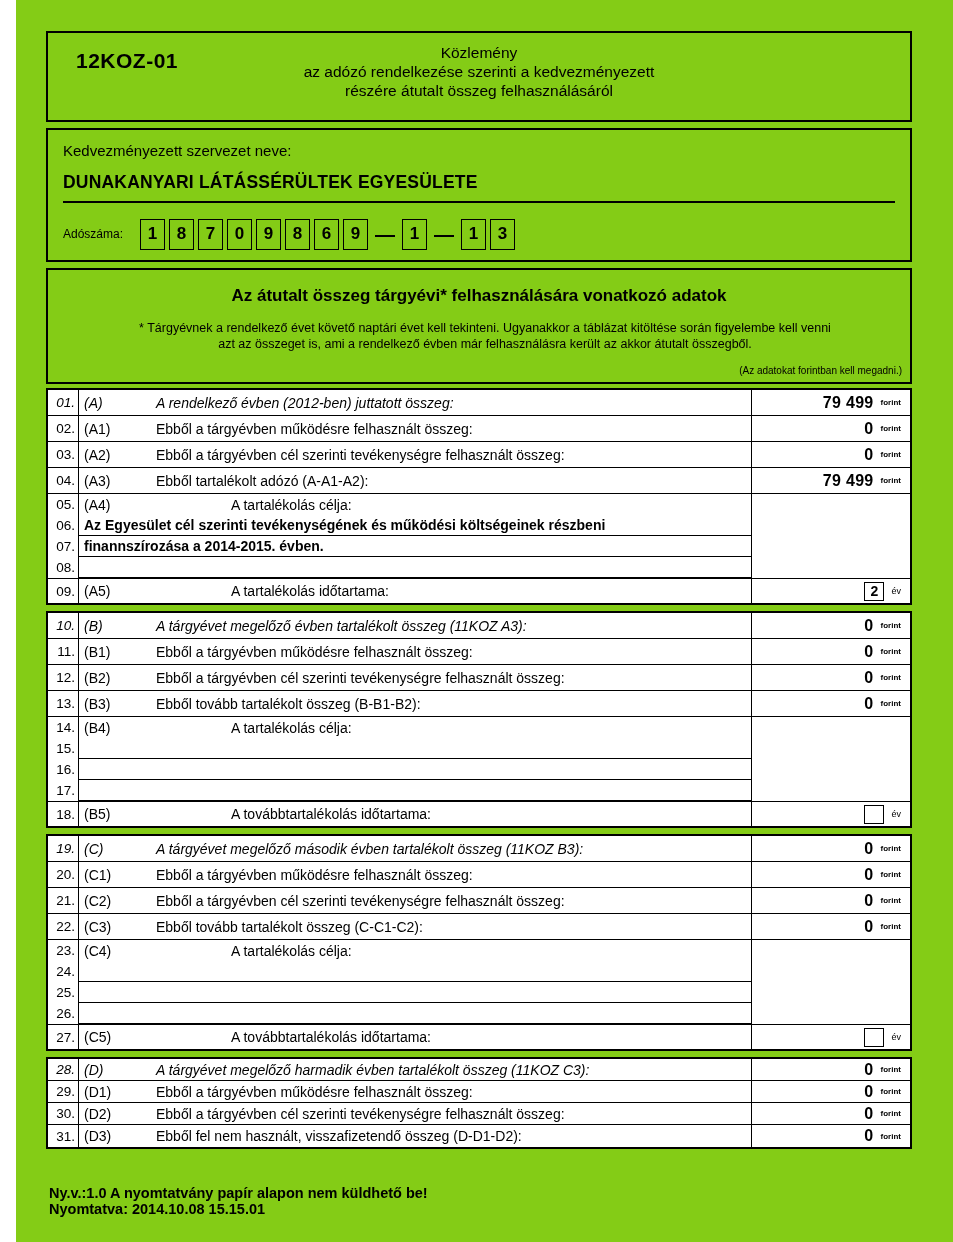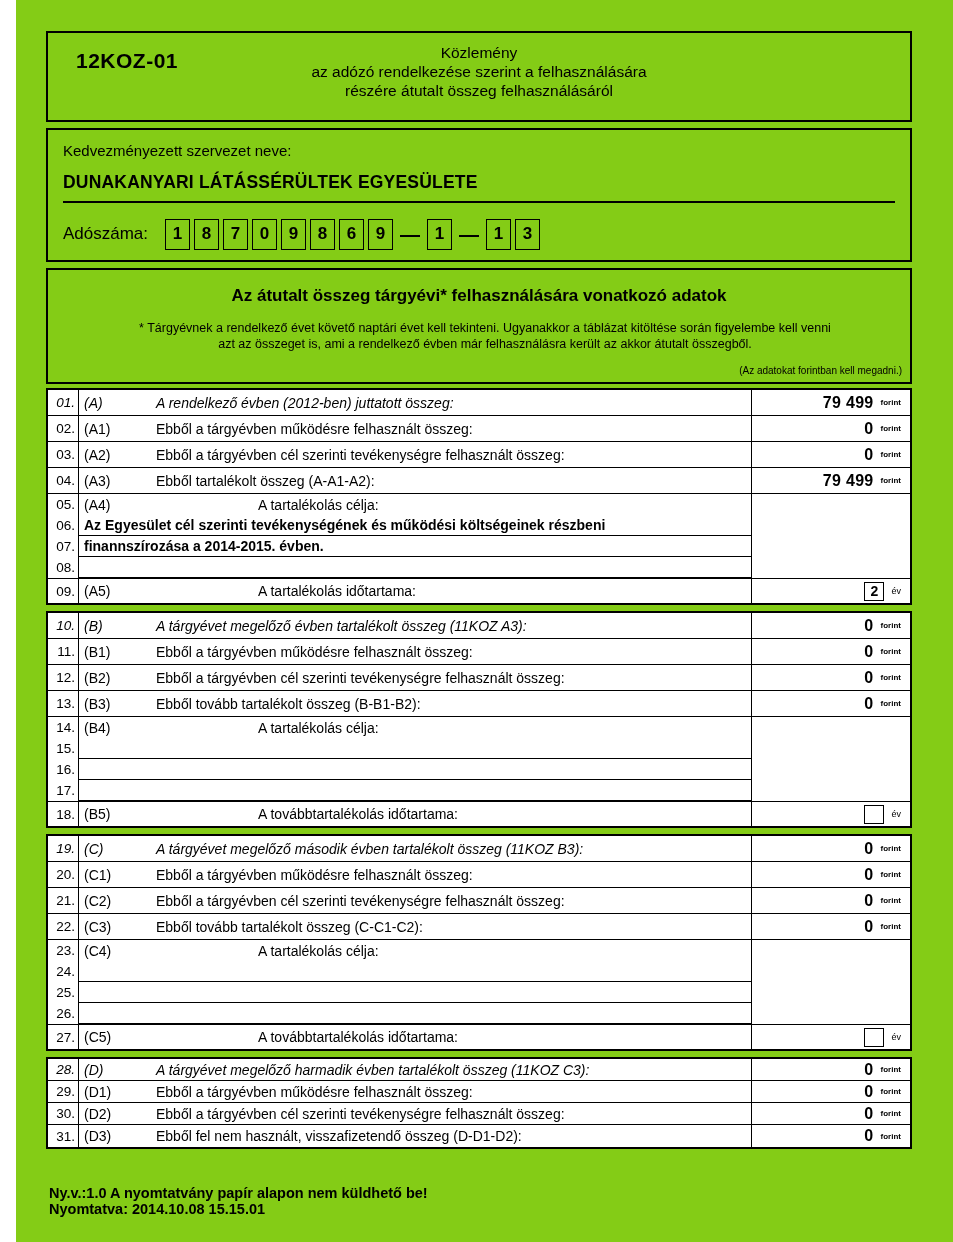--- a/index.html
+++ b/index.html
@@ -28,21 +28,21 @@
 
   
   .benef-box {
     position:absolute; left:30px; top:128px; width:866px; height:134px;
     border:2px solid #000;
   }
   .benef-name-label { position:absolute; left:15px; top:12px; font-size:15px; }
   .benef-name-value { position:absolute; left:15px; top:42px; font-size:17.5px; font-weight:bold; letter-spacing:.2px; }
   .benef-underline { position:absolute; left:15px; right:15px; top:71px; height:2px; background:#000; }
   .tax-row { position:absolute; left:15px; top:84px; height:40px; display:flex; align-items:center; }
-  .tax-label { font-size:17px; margin-right:17px; }
+  .tax-label { font-size:12px; margin-right:17px; }
   .tax-boxes { display:flex; align-items:center; gap:4px; }
   .digit-box {
     width:25px; height:31px; border:1.5px solid #000;
     display:inline-flex; align-items:center; justify-content:center;
     font-size:17px; font-weight:bold;
   }
   .tax-dash { font-size:20px; font-weight:bold; margin:0 3px; line-height:31px; }
 
   
   .section-box {
@@ -73,21 +73,21 @@
   .cell-main { flex:1 1 auto; display:flex; align-items:center; padding-left:5px; font-size:14px; overflow:hidden; }
   .row.writein .cell-main { border-bottom:1.5px solid #000; }
   .cell-val {
     width:159px; flex:0 0 159px;
     border-left:1.5px solid #000;
     display:flex; align-items:center; justify-content:flex-end;
     padding-right:7px;
   }
   .code { width:72px; flex:0 0 72px; font-size:14px; }
   .label { font-size:14px; white-space:nowrap; }
-  .label.indent { margin-left:102px; }
+  .label.indent { margin-left:75px; }
   .it .cell-num, .it .code, .it .label { font-style:italic; }
   .write-text { font-size:14px; font-weight:bold; white-space:nowrap; }
 
   .amount-val { font-size:16px; font-weight:bold; letter-spacing:.3px; }
   .unit { font-size:8px; font-weight:bold; margin-left:7px; margin-right:2px; }
   .year-box {
     width:20px; height:19px; border:1.5px solid #000;
     display:inline-flex; align-items:center; justify-content:center;
     font-size:14px; font-weight:bold;
   }
@@ -102,21 +102,21 @@
 </style>
 </head>
 <body>
 
 <div class="page">
 
   <div class="header-box">
     <div class="form-code">12KOZ-01</div>
     <div class="header-title">
       <div>Közlemény</div>
-      <div>az adózó rendelkezése szerint a felhasználására</div>
+      <div>az adózó rendelkezése szerinti a kedvezményezett</div>
       <div>részére átutalt összeg felhasználásáról</div>
     </div>
   </div>
 
   <div class="benef-box">
     <div class="benef-name-label">Kedvezményezett szervezet neve:</div>
     <div class="benef-name-value">DUNAKANYARI LÁTÁSSÉRÜLTEK EGYESÜLETE</div>
     <div class="benef-underline"></div>
     <div class="tax-row">
       <span class="tax-label">Adószáma:</span>
@@ -179,21 +179,21 @@
           </div>
           <div class="cell-val">
             <span class="amount-val">0</span>
             <span class="unit">forint</span>
           </div>
         </div>
         <div class="row amount">
           <span class="cell-num">04.</span>
           <div class="cell-main">
             <span class="code">(A3)</span>
-            <span class="label">Ebből tartalékolt összeg (A-A1-A2):</span>
+            <span class="label">Ebből tartalékolt adózó (A-A1-A2):</span>
           </div>
           <div class="cell-val">
             <span class="amount-val">79 499</span>
             <span class="unit">forint</span>
           </div>
         </div>
         <div class="row caption">
           <span class="cell-num">05.</span>
           <div class="cell-main">
             <span class="code">(A4)</span>

